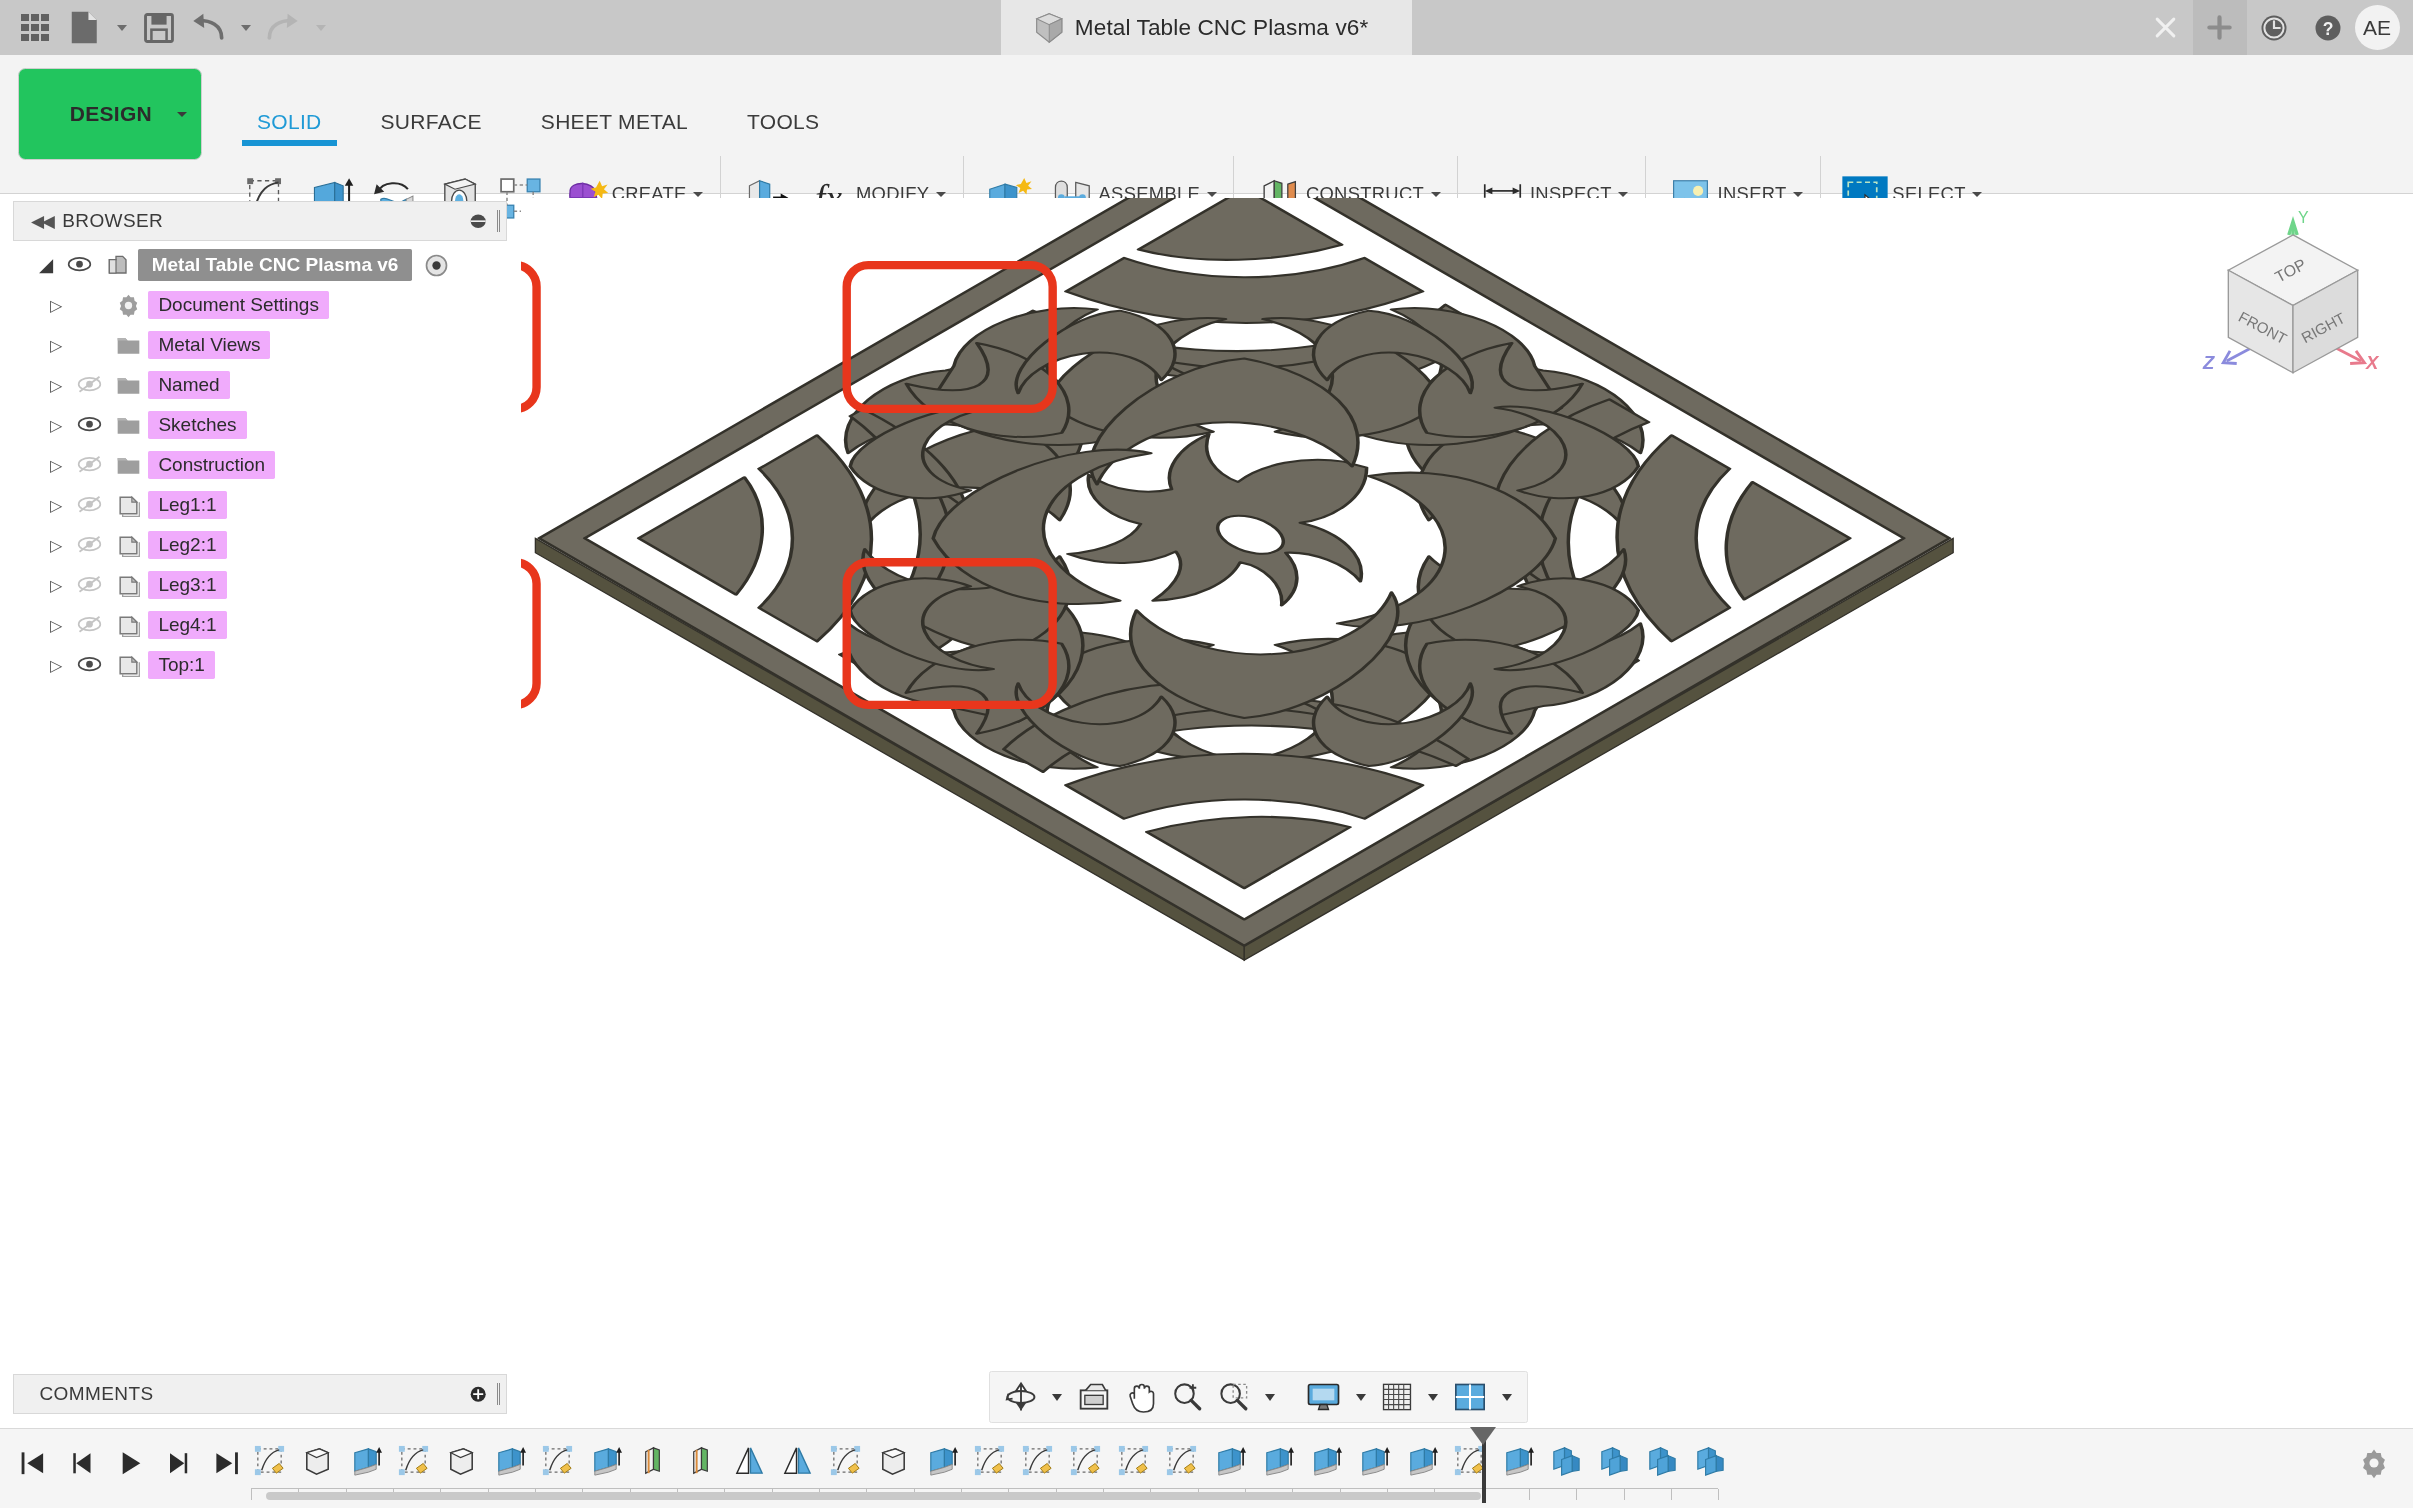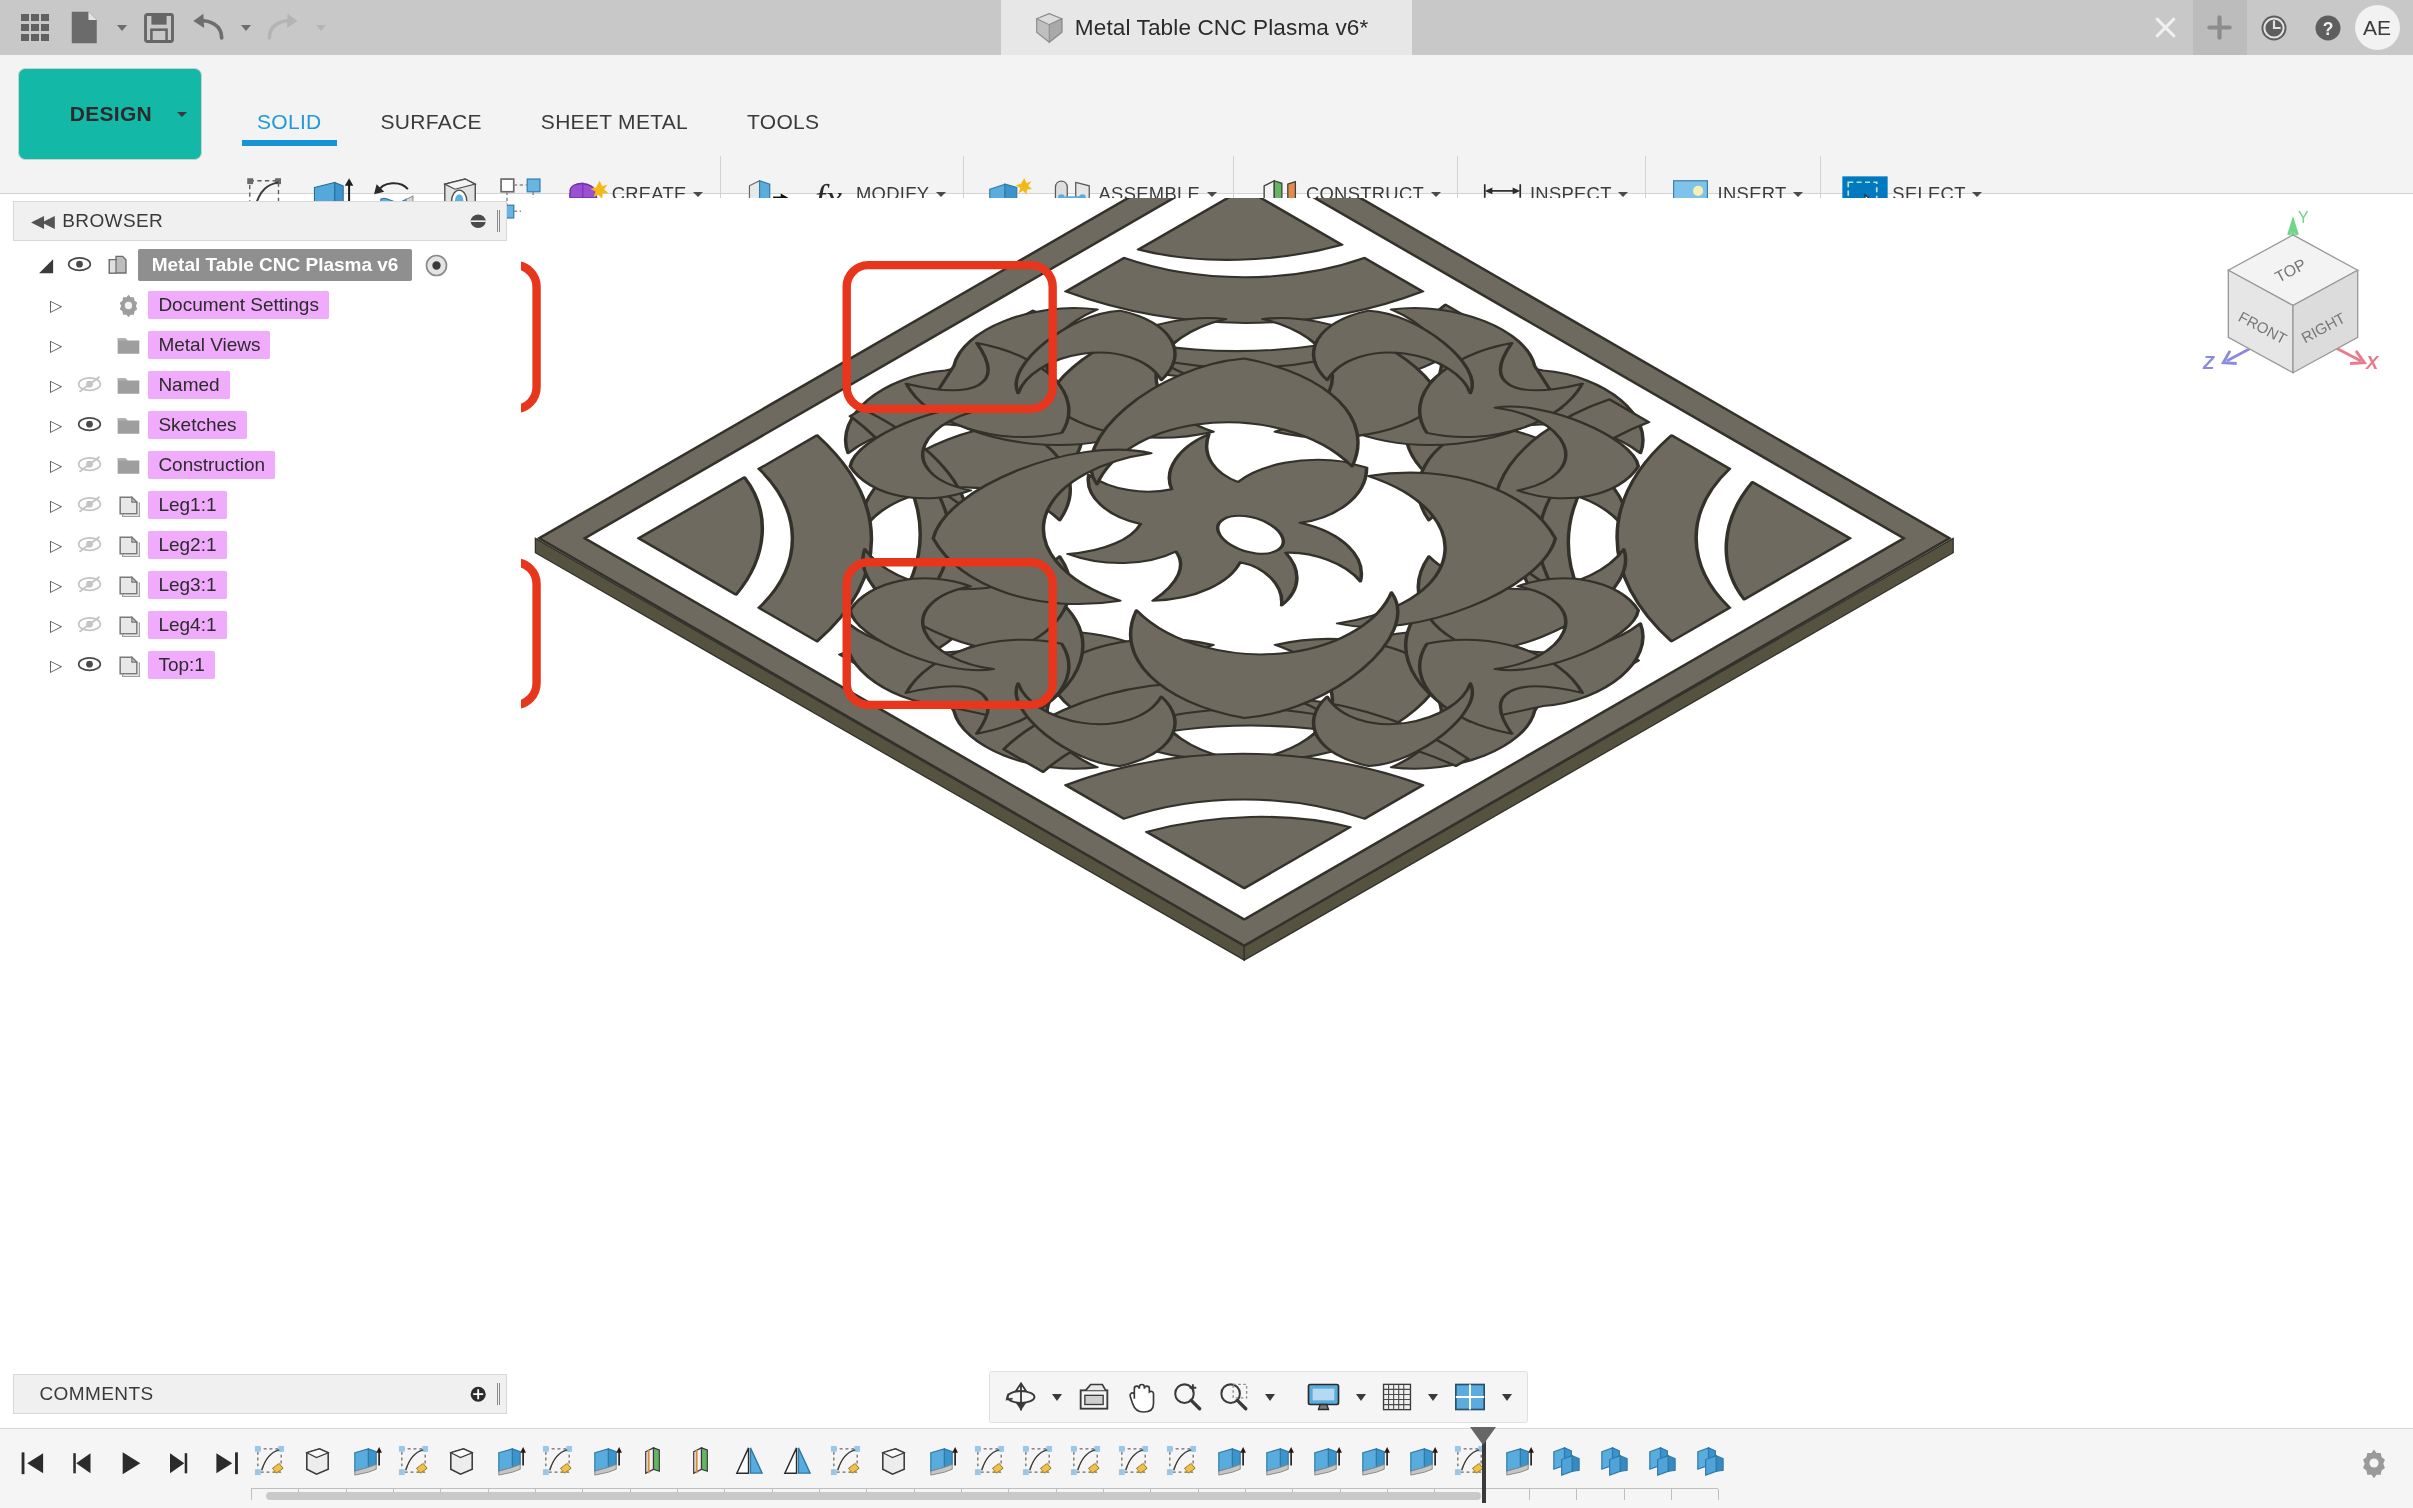--- a/index.html
+++ b/index.html
@@ -50,21 +50,21 @@
     font-size: 21px; color: #3a3a3a; margin-right: 13.4px; cursor: pointer;
   }
 
   
   .ribbon {
     position: absolute; top: 55px; left: 0; width: 2413px; height: 139px;
     background: #f3f3f3; border-bottom: 0.8px solid #d3d3d3;
   }
   .design-btn {
     position: absolute; left: 18.4px; top: 13.4px; width: 184px; height: 92px;
-    border: 0.8px solid #cfcfcf; border-radius: 7.5px; background: #14b8a6;
+    border: 0.8px solid #cfcfcf; border-radius: 7.5px; background: #22c55e;
     display: flex; align-items: center; justify-content: center; gap: 25px;
     cursor: pointer;
     padding-left: 36px;
   }
   .design-btn .lbl { font-size: 21px; font-weight: bold; color: #2b2b2b; letter-spacing: 0.3px; }
   .design-btn .caret { border-top-color: #3a3a3a; border-left-width: 5px; border-right-width: 5px; border-top-width: 5.9px; }
 
   .tabs { position: absolute; left: 235px; top: 49px; display: flex; gap: 15px; }
   .tab {
     padding: 0 22px; height: 35px; display: flex; align-items: center;

